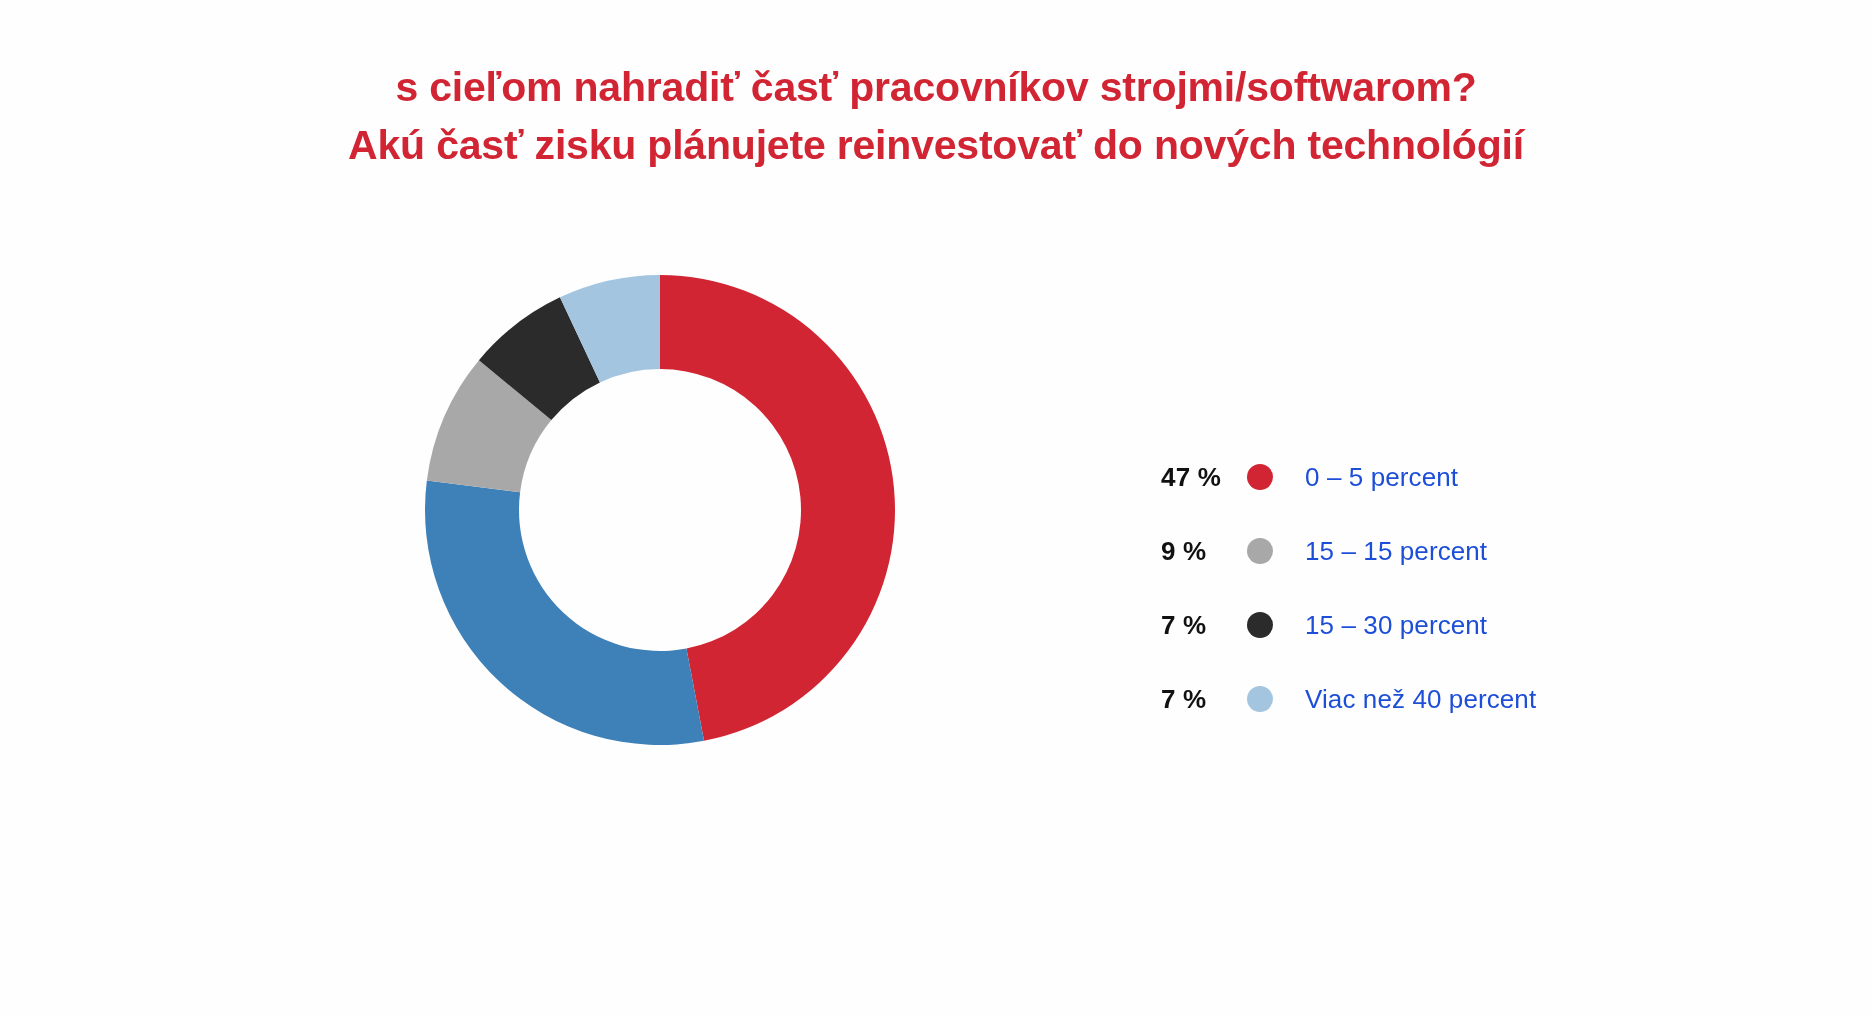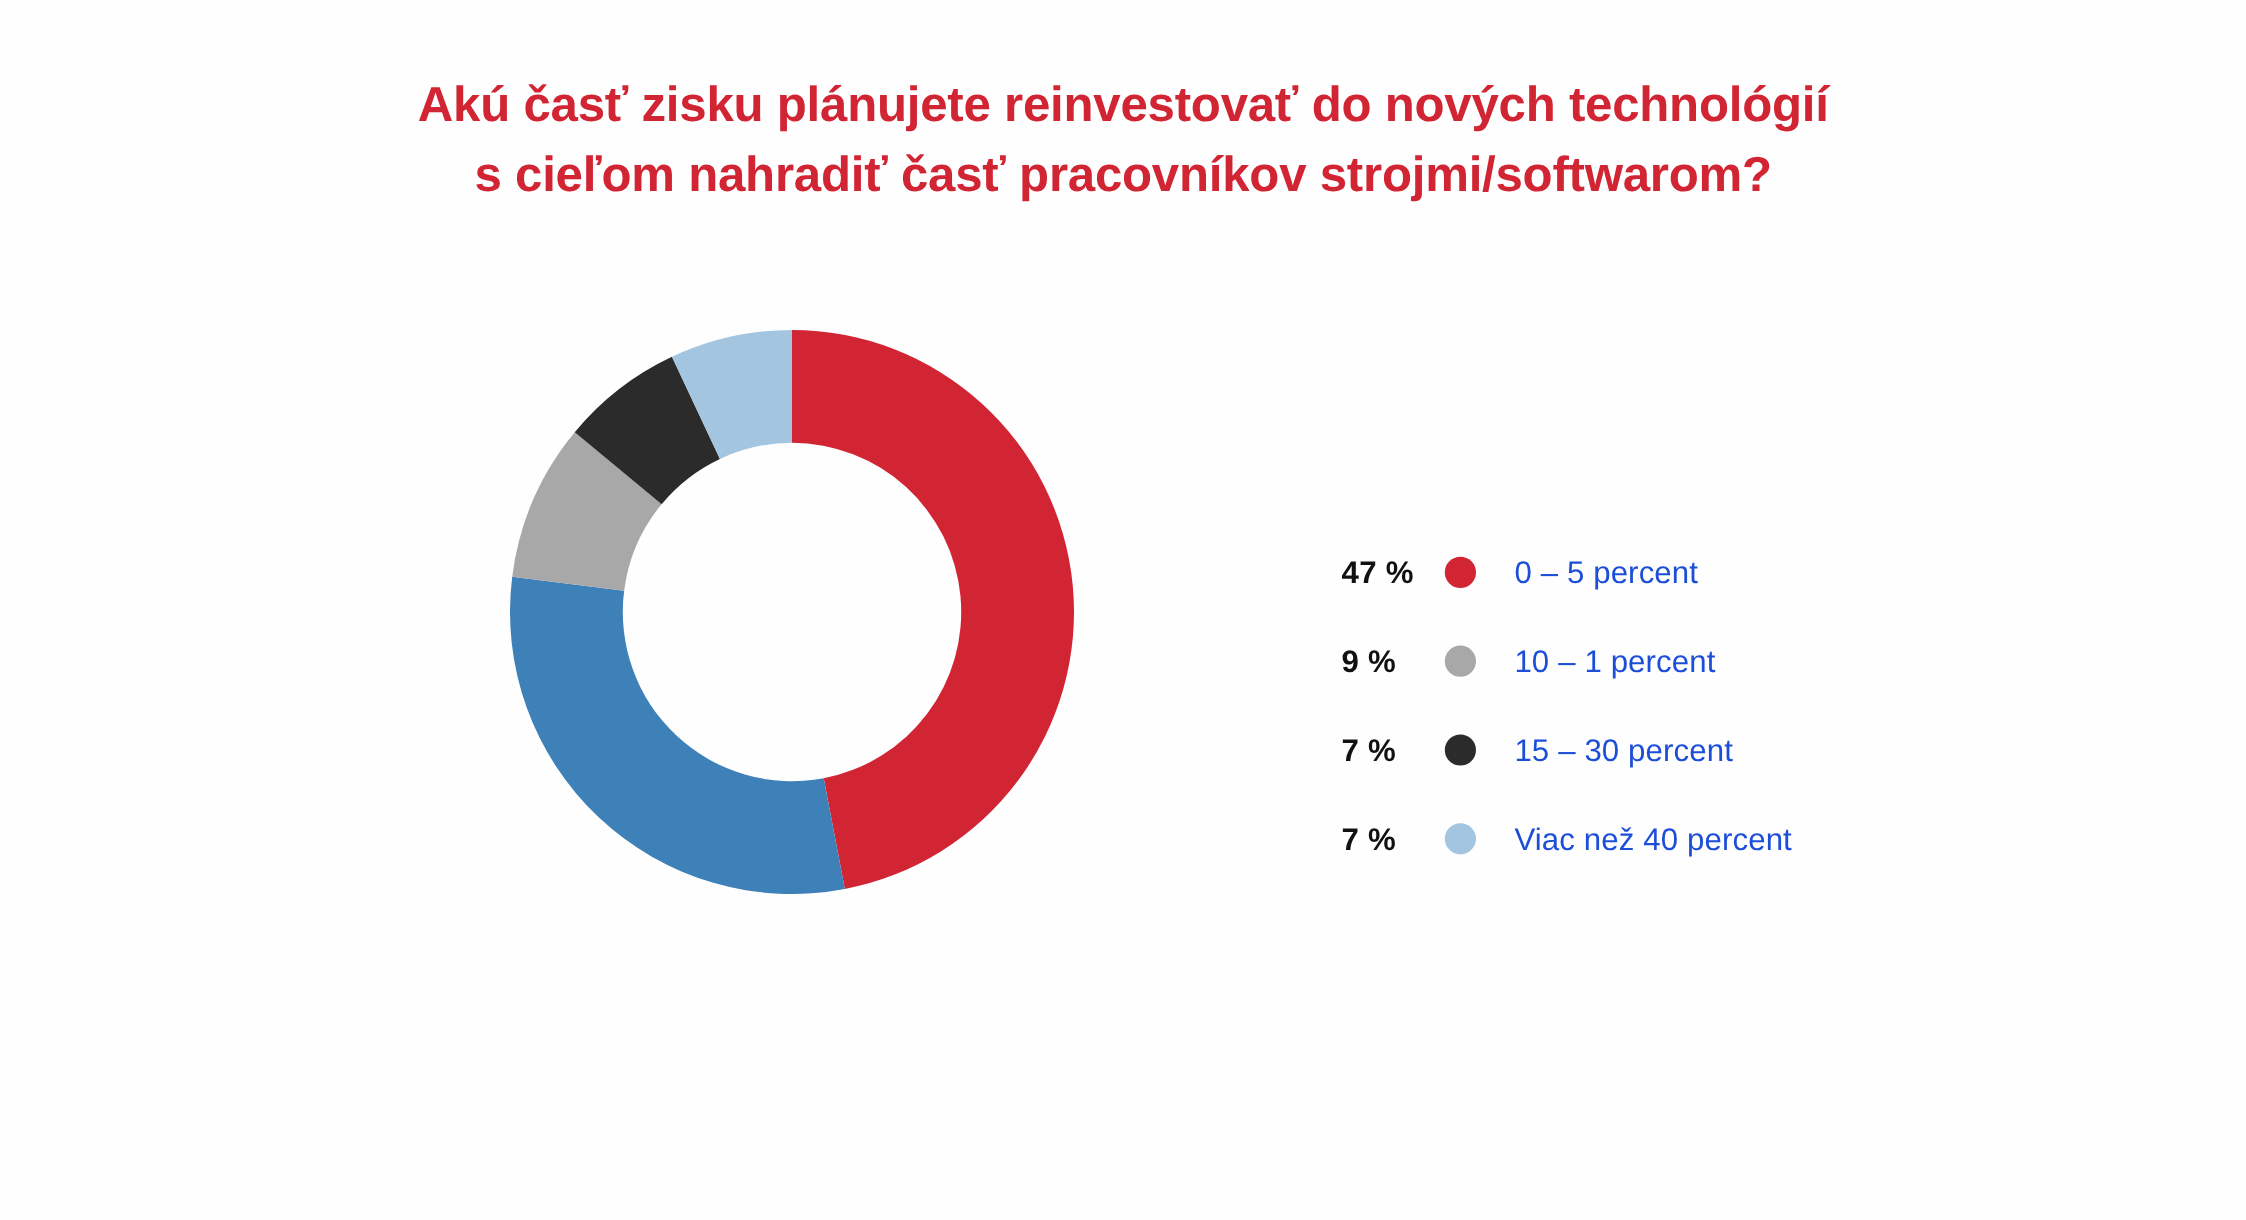--- a/index.html
+++ b/index.html
@@ -40,21 +40,21 @@
     height: 470px;
   }
   #donut-svg {
     display: block;
     width: 470px;
     height: 470px;
   }
 
   #legend {
     position: absolute;
-    left: 1118px;
+    left: 1161px;
     top: 440px;
     width: 560px;
   }
   .legend-row {
     display: flex;
     align-items: center;
     height: 74px;
   }
   .legend-value {
     width: 86px;
@@ -75,22 +75,22 @@
     font-size: 26px;
     color: #1d4ed8;
     white-space: nowrap;
     letter-spacing: 0.1px;
   }
 </style>
 </head>
 <body>
 
 <div id="chart-title">
+  <span class="title-line">s cieľom nahradiť časť pracovníkov strojmi/softwarom?</span>
   <span class="title-line">Akú časť zisku plánujete reinvestovať do nových technológií</span>
-  <span class="title-line">s cieľom nahradiť časť pracovníkov strojmi/softwarom?</span>
 </div>
 
 <div id="donut-wrap">
   <svg id="donut-svg" viewBox="0 0 470 470">
     <g id="donut-slices">
         <path d="M 235.00000000000003 0 A 235 235 0 0 1 279.03460892764537 465.8375039212418 L 261.4207653565872 373.50250235274507 A 141 141 0 0 0 235 94 Z" fill="#D22534"></path>
         <path d="M 279.03460892764537 465.8375039212418 A 235 235 0 0 1 1.8530451910976922 205.5466901123886 L 95.11182711465861 217.32801406743317 A 141 141 0 0 0 261.4207653565872 373.50250235274507 Z" fill="#3E80B8"></path>
         <path d="M 1.8530451910976922 205.5466901123886 A 235 235 0 0 1 53.92938794768952 85.20536240905793 L 126.35763276861371 145.12321744543476 A 141 141 0 0 0 95.11182711465861 217.32801406743317 Z" fill="#A8A8A8"></path>
         <path d="M 53.92938794768952 85.20536240905793 A 235 235 0 0 1 134.94186648220784 22.365642670485443 L 174.9651198893247 107.41938560229127 A 141 141 0 0 0 126.35763276861371 145.12321744543476 Z" fill="#2B2B2B"></path>
         <path d="M 134.94186648220784 22.365642670485443 A 235 235 0 0 1 234.99999999999994 0 L 234.99999999999997 94 A 141 141 0 0 0 174.9651198893247 107.41938560229127 Z" fill="#A3C5E0"></path>
@@ -100,21 +100,21 @@
 
 <div id="legend">
     <div class="legend-row">
       <span class="legend-value">47 %</span>
       <span class="legend-swatch" style="background: rgb(210, 37, 52);"></span>
       <span class="legend-label">0 – 5 percent</span>
     </div>
     <div class="legend-row">
       <span class="legend-value">9 %</span>
       <span class="legend-swatch" style="background: rgb(168, 168, 168);"></span>
-      <span class="legend-label">10 – 1 percent</span>
+      <span class="legend-label">15 – 15 percent</span>
     </div>
     <div class="legend-row">
       <span class="legend-value">7 %</span>
       <span class="legend-swatch" style="background: rgb(43, 43, 43);"></span>
       <span class="legend-label">15 – 30 percent</span>
     </div>
     <div class="legend-row">
       <span class="legend-value">7 %</span>
       <span class="legend-swatch" style="background: rgb(163, 197, 224);"></span>
       <span class="legend-label">Viac než 40 percent</span>

